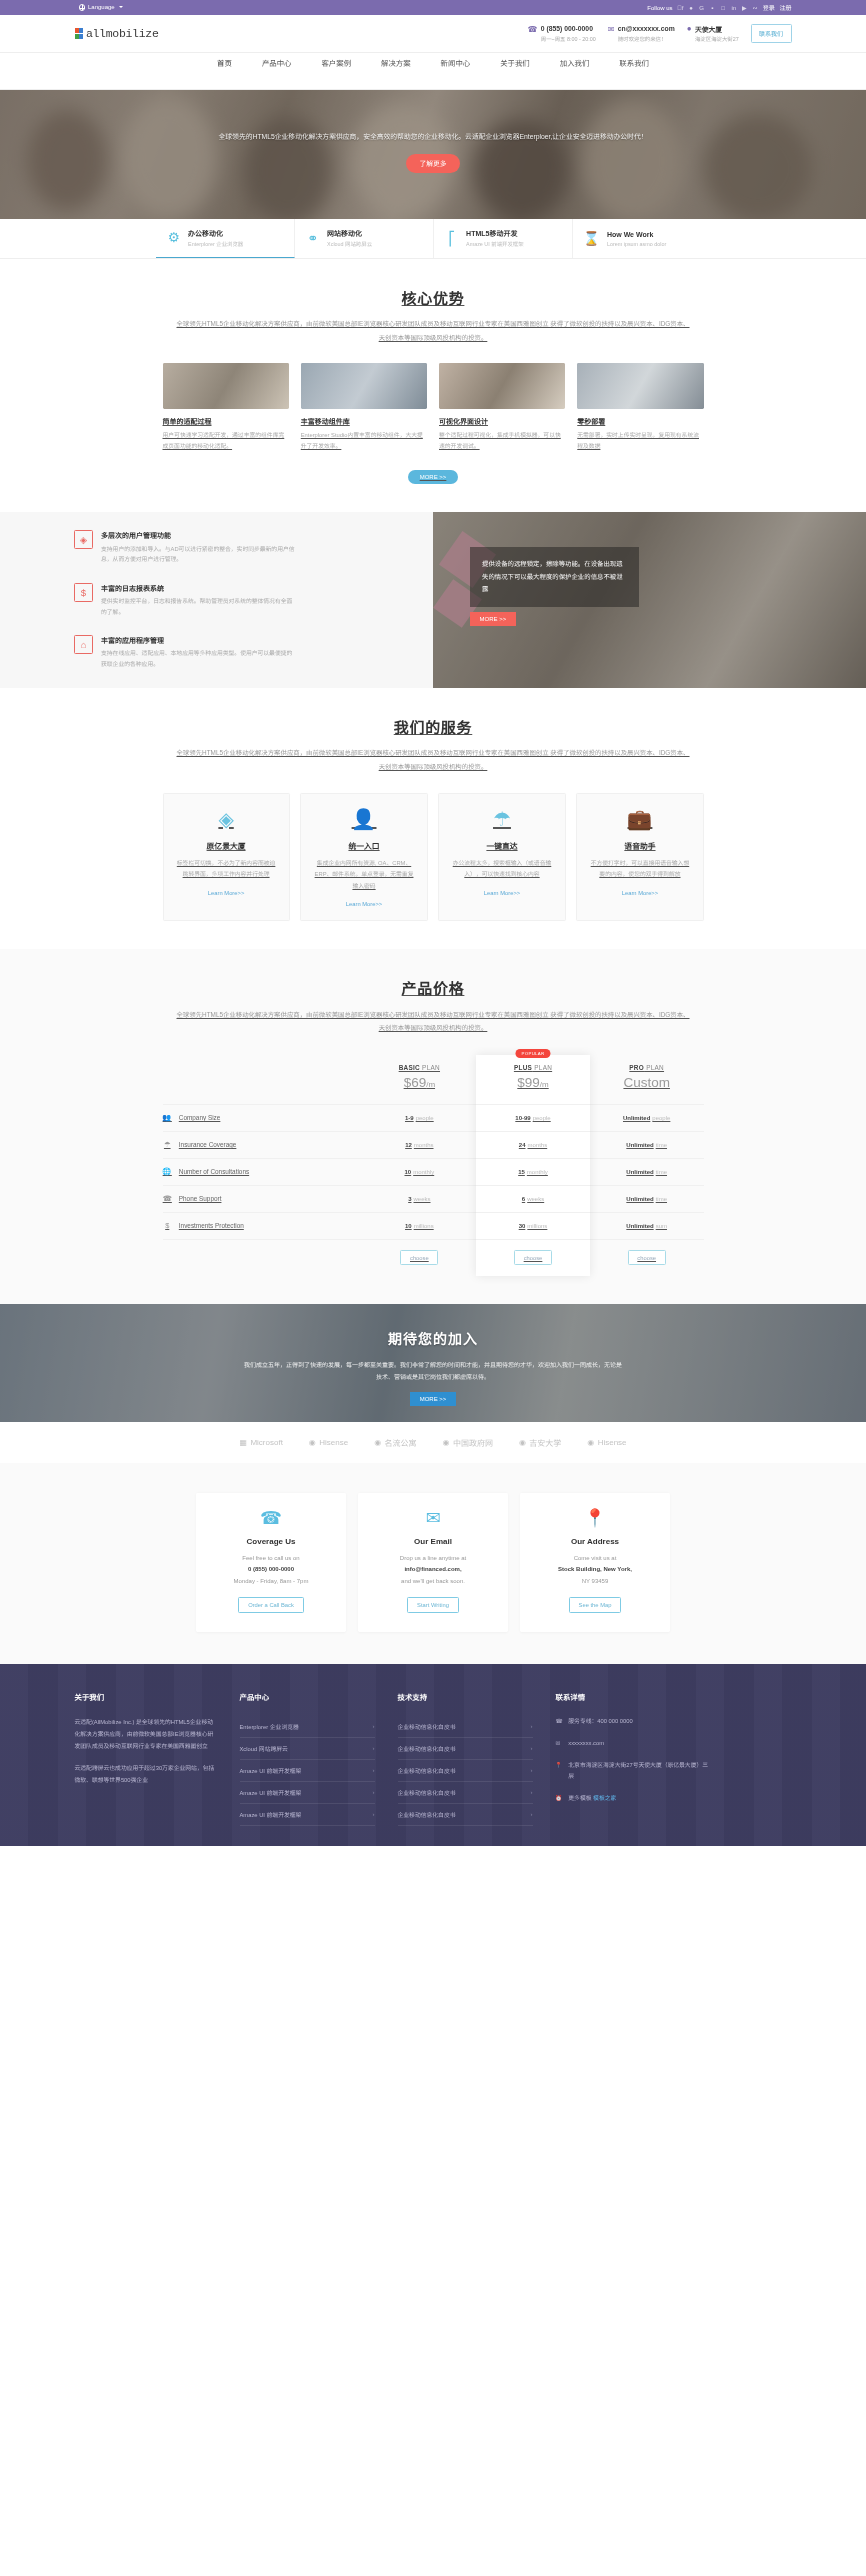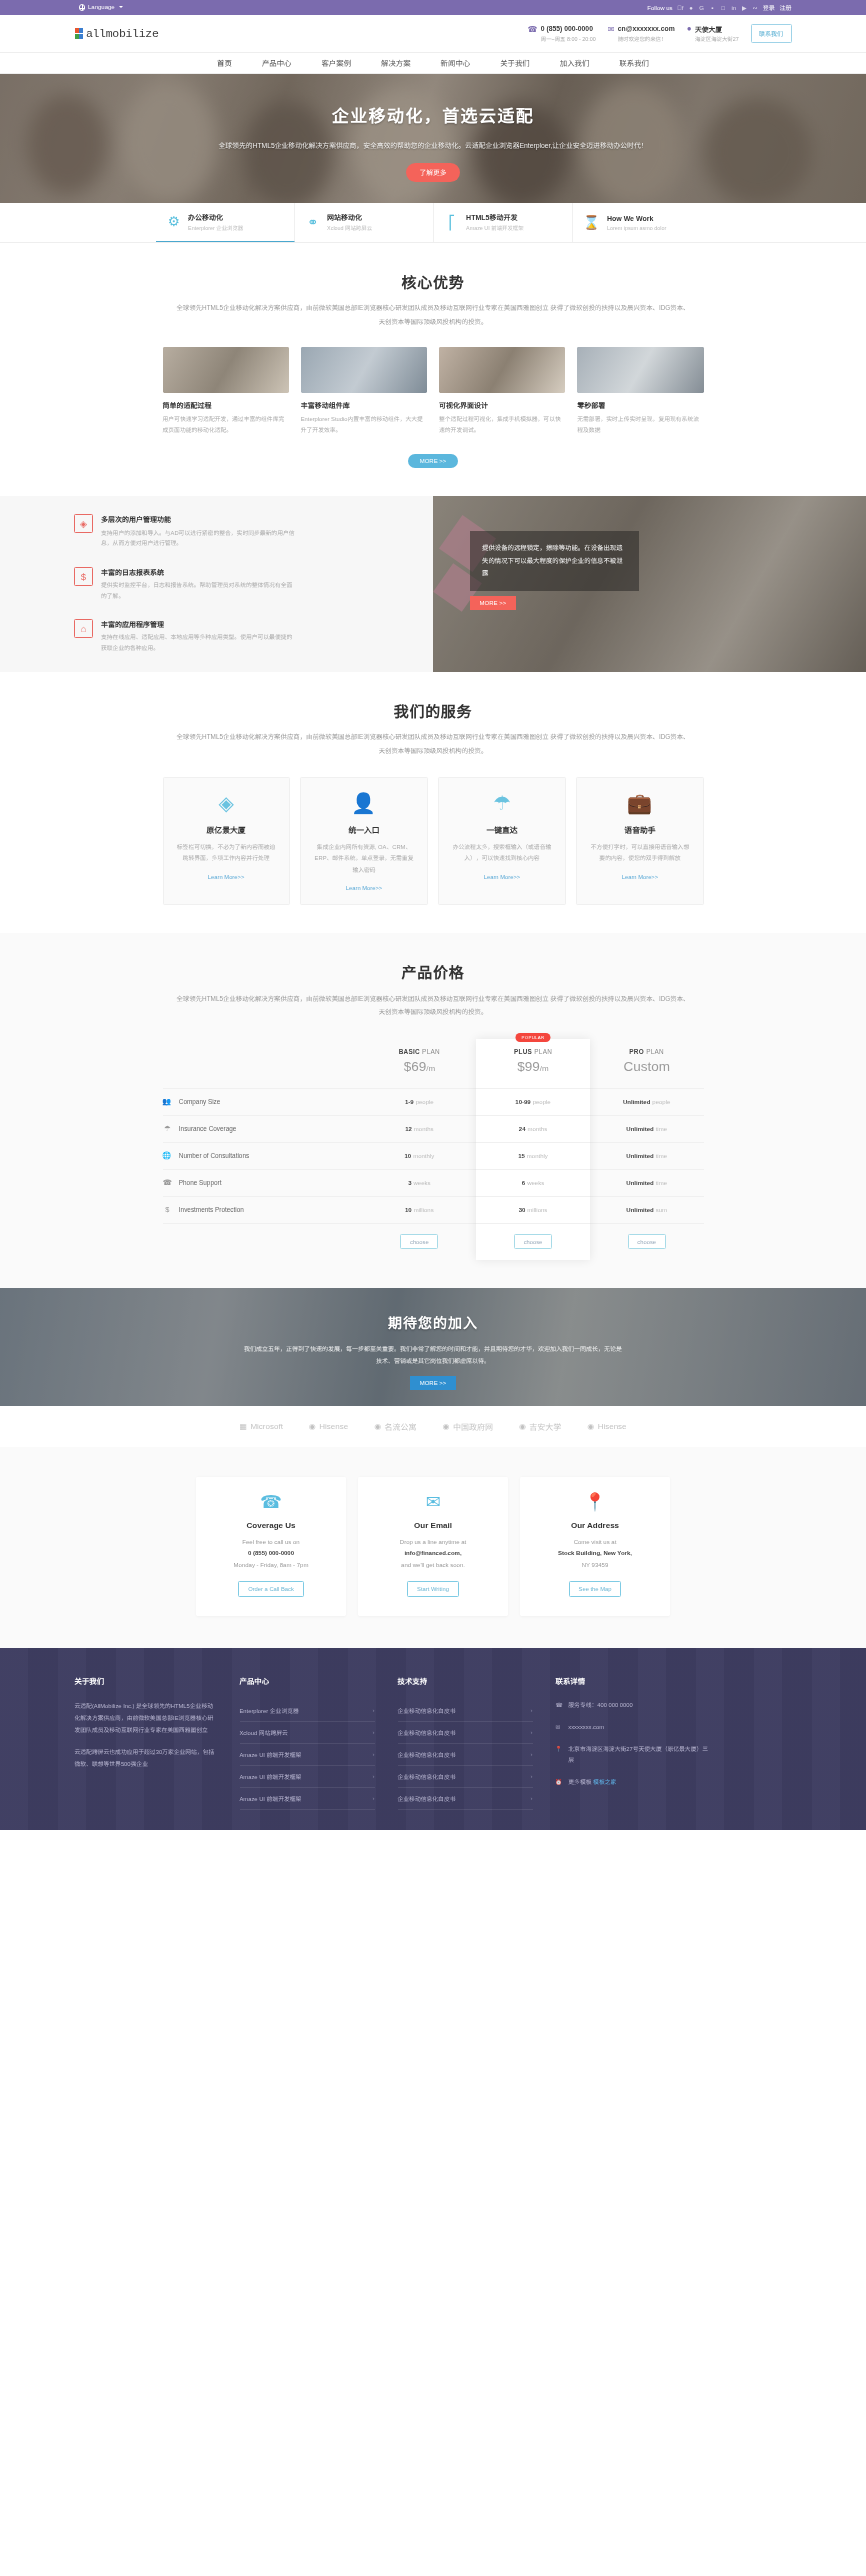--- a/index.html
+++ b/index.html
@@ -54,21 +54,21 @@
   .hd-item { display: flex; align-items: flex-start; gap: 3.4px; }
   .hd-ic { color: #7b6bae; font-size: 8px; line-height: 1; margin-top: 1.4px;}
   .hd-l1 { font-size: 6.8px; color: #3a3a3a; font-weight: bold;}
   .hd-l2 { font-size: 5.4px; color: #aaa; margin-top: 1.4px; }
   .hd-btn {
     border: 0.7px solid #9fd3e8; color: #4aa8cf; background: #fff;
     font-size: 6px; padding: 4px 7.4px; border-radius: 1.4px; cursor: pointer;
   }
 
   
-  nav.mainnav { border-top: 0.7px solid #eee; border-bottom: 0.7px solid #eee; background: #fff; height: 22px;}
+  nav.mainnav { border-top: 0.7px solid #eee; border-bottom: 0.7px solid #eee; background: #fff; height: 38px;}
   nav.mainnav .wrap { display: flex; align-items: center; height: 21.7px; justify-content: center; gap: 0; }
   nav.mainnav a {
     color: #555; text-decoration: none; font-size: 7.4px;
     padding: 0 15px; line-height: 21px; display:block;
   }
   nav.mainnav a.active { color: #333; }
 
   
   .hero {
     position: relative; height: 129px; overflow: hidden;
@@ -96,21 +96,21 @@
     padding: 8.8px 5.4px 8.8px 10.8px; border-right: 0.7px solid #f0f0f0;
     cursor: pointer; background: #fff;
   }
   .ftab:last-child { border-right: none; }
   .ftab.active { border-bottom: 1.4px solid #4aa8cf; }
   .ftab .ic { color: #5bc0de; font-size: 13.5px; line-height: 1; flex: 0 0 15px; text-align:center;}
   .ftab .t1 { font-size: 7px; color: #333; font-weight: bold; }
   .ftab .t2 { font-size: 5.4px; color: #bbb; margin-top: 2px; }
 
   
-  .sec { padding: 28px 0; }
+  .sec { padding: 28px 0; text-decoration: underline; }
   .sec-title { text-align: center; font-size: 15px; color: #333; font-weight: bold; letter-spacing: 0.7px;}
   .sec-sub {
     text-align: center; font-size: 6.4px; color: #999; line-height: 2.1;
     width: 514px; margin: 9.5px auto 0;
   }
 
   
   .adv-grid { display: flex; gap: 12px; width: 541px; margin: 19px auto 0; }
   .adv { flex: 1; }
   .adv .ph { width: 100%; height: 46px; border-radius: 1.4px; overflow:hidden; position:relative;}
@@ -325,21 +325,20 @@
     <span class="blob" style="left:27px;top:20px;width:81px;height:101px;background:#7e6f63"></span>
     <span class="blob" style="left:122px;top:6.8px;width:95px;height:122px;background:#c9bdae"></span>
     <span class="blob" style="left:244px;top:27px;width:88px;height:108px;background:#6e6257"></span>
     <span class="blob" style="left:352px;top:13.5px;width:101px;height:115px;background:#d3c7b7"></span>
     <span class="blob" style="left:474px;top:30px;width:95px;height:101px;background:#5c5047"></span>
     <span class="blob" style="left:582px;top:10px;width:101px;height:122px;background:#bbae9e"></span>
     <span class="blob" style="left:704px;top:24px;width:108px;height:108px;background:#7a6e61"></span>
   </div>
   <div class="shade"></div>
   <div class="hero-inner">
-    <h1>企业移动化，首选云适配</h1>
     <p>全球领先的HTML5企业移动化解决方案供应商，安全高效的帮助您的企业移动化。云适配企业浏览器Enterploer,让企业安全迈进移动办公时代！</p>
     <button class="btn-red">了解更多</button>
   </div>
 </section>
 
 <div class="ftabs">
   <div class="wrap" id="ftabs-host">
   <div class="ftab active">
     <span class="ic">⚙</span>
     <span>

